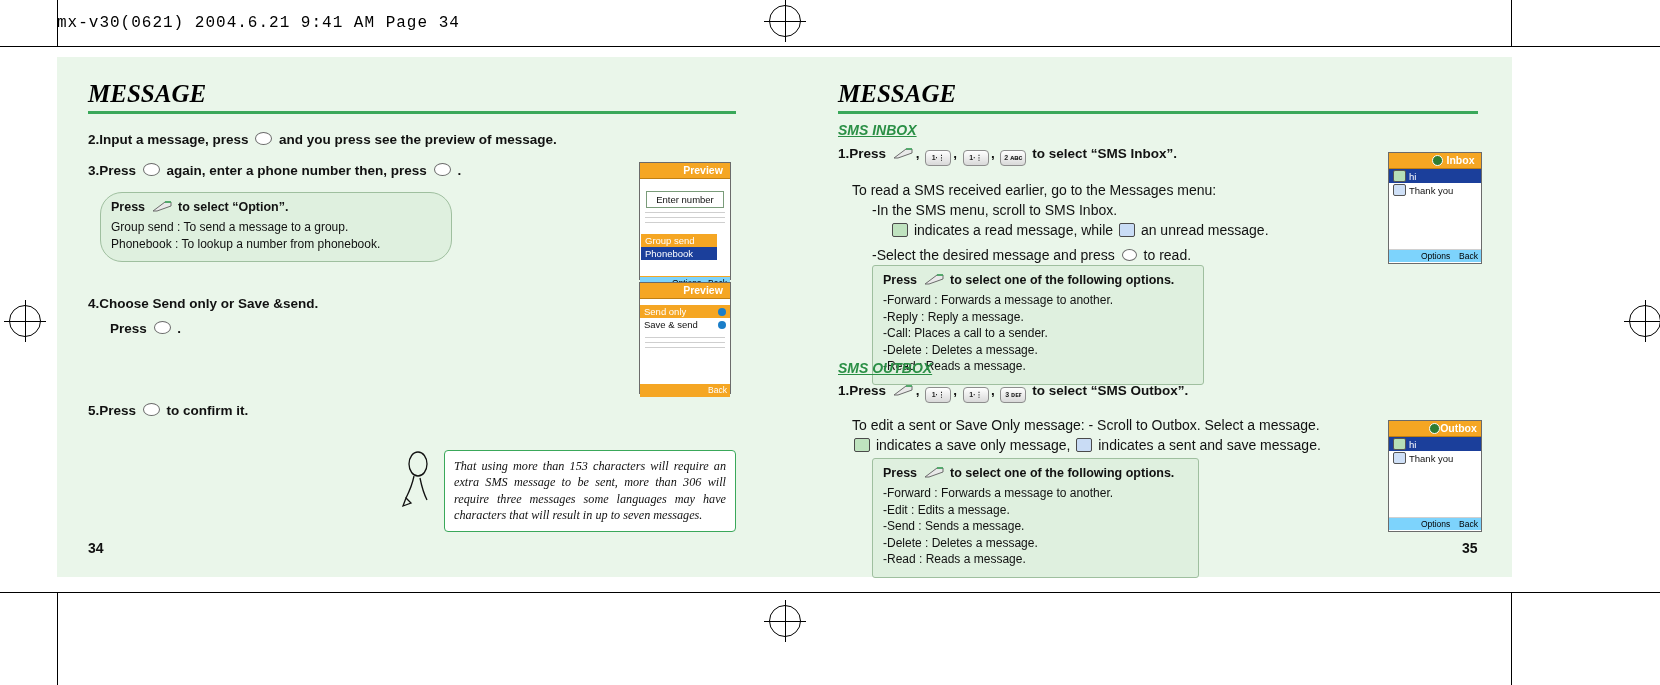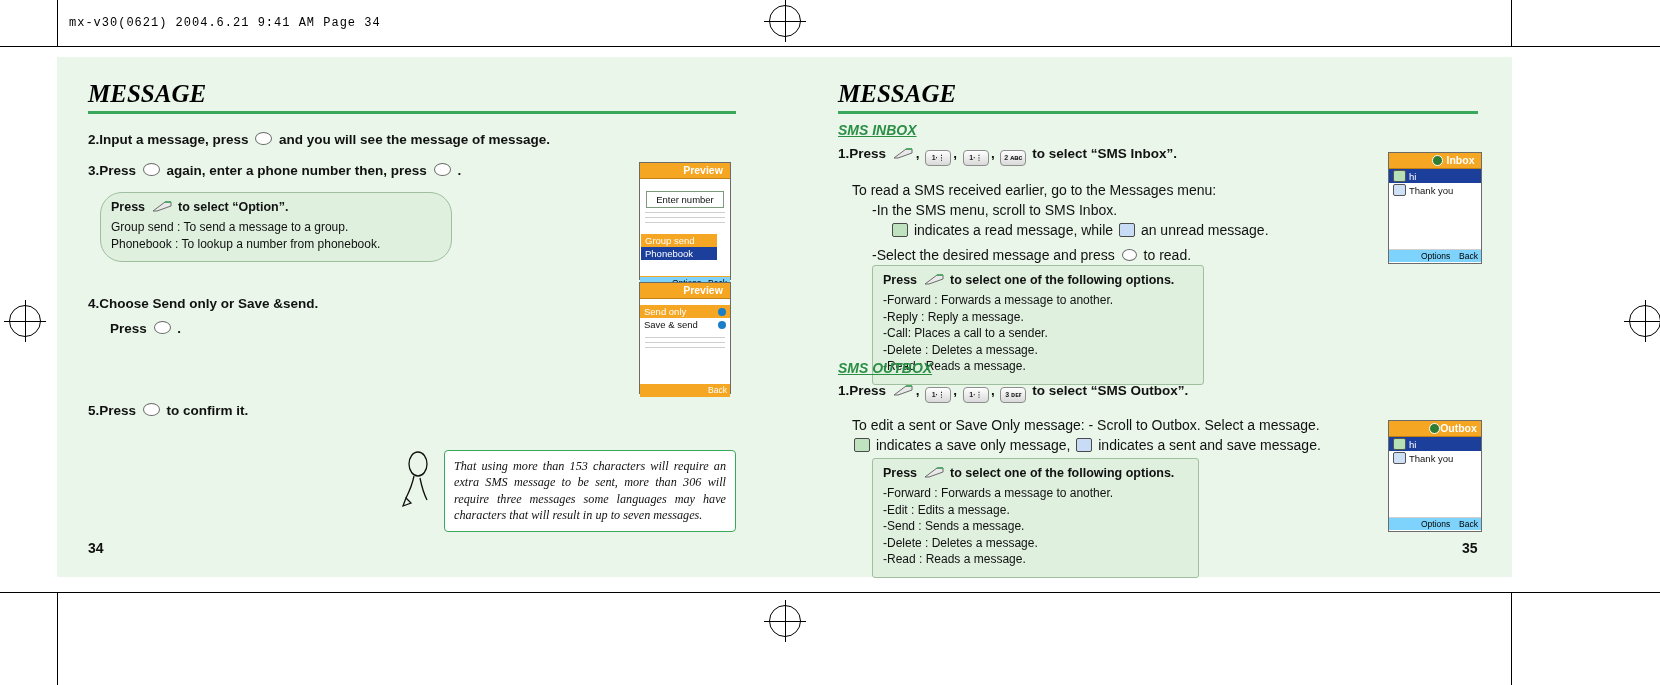--- a/index.html
+++ b/index.html
@@ -12,22 +12,22 @@
 
   
   .crop-v{position:absolute;width:1px;background:#000;}
   .crop-h{position:absolute;height:1px;background:#000;}
   .reg{position:absolute;width:30px;height:30px;border-radius:50%;border:1px solid #000;}
   .reg:before{content:"";position:absolute;left:50%;top:-6px;width:1px;height:42px;background:#000;}
   .reg:after{content:"";position:absolute;top:50%;left:-6px;height:1px;width:42px;background:#000;}
 
   .headerline{
     position:absolute;left:57px;top:0px;width:1455px;height:46px;
-    font-family:"Liberation Mono",monospace;font-size:12px;color:#000;
-    display:flex;align-items:center;padding-left:12px;letter-spacing:1px;
+    font-family:"Liberation Mono",monospace;font-size:16px;color:#000;
+    display:flex;align-items:center;letter-spacing:1px;
   }
 
   
   .panel{position:absolute;background:#eaf6ea;}
   .panel-left{left:57px;top:57px;width:740px;height:520px;}
   .panel-right{left:797px;top:57px;width:715px;height:520px;}
 
   .sec-title{
     font-family:"Liberation Serif",serif;font-style:italic;font-weight:bold;
     font-size:25px;color:#000;
@@ -129,21 +129,21 @@
   <div class="panel panel-left"></div>
 
   <div style="position:absolute;left:88px;top:80px;width:648px;">
     <div class="sec-title">MESSAGE</div>
     <div class="title-rule"></div>
   </div>
 
   <div class="bodytext b" style="position:absolute;left:88px;top:130px;width:560px;">
     <span>2.Input a message, press</span>
     <span class="okkey"></span>
-    <span>and you will see the message of message.</span>
+    <span>and you press see the preview of message.</span>
   </div>
 
   <div class="bodytext b" style="position:absolute;left:88px;top:161px;width:560px;">
     <span>3.Press</span>
     <span class="okkey"></span>
     <span>again, enter a phone number then, press</span>
     <span class="okkey"></span>
     <span>.</span>
   </div>
 

